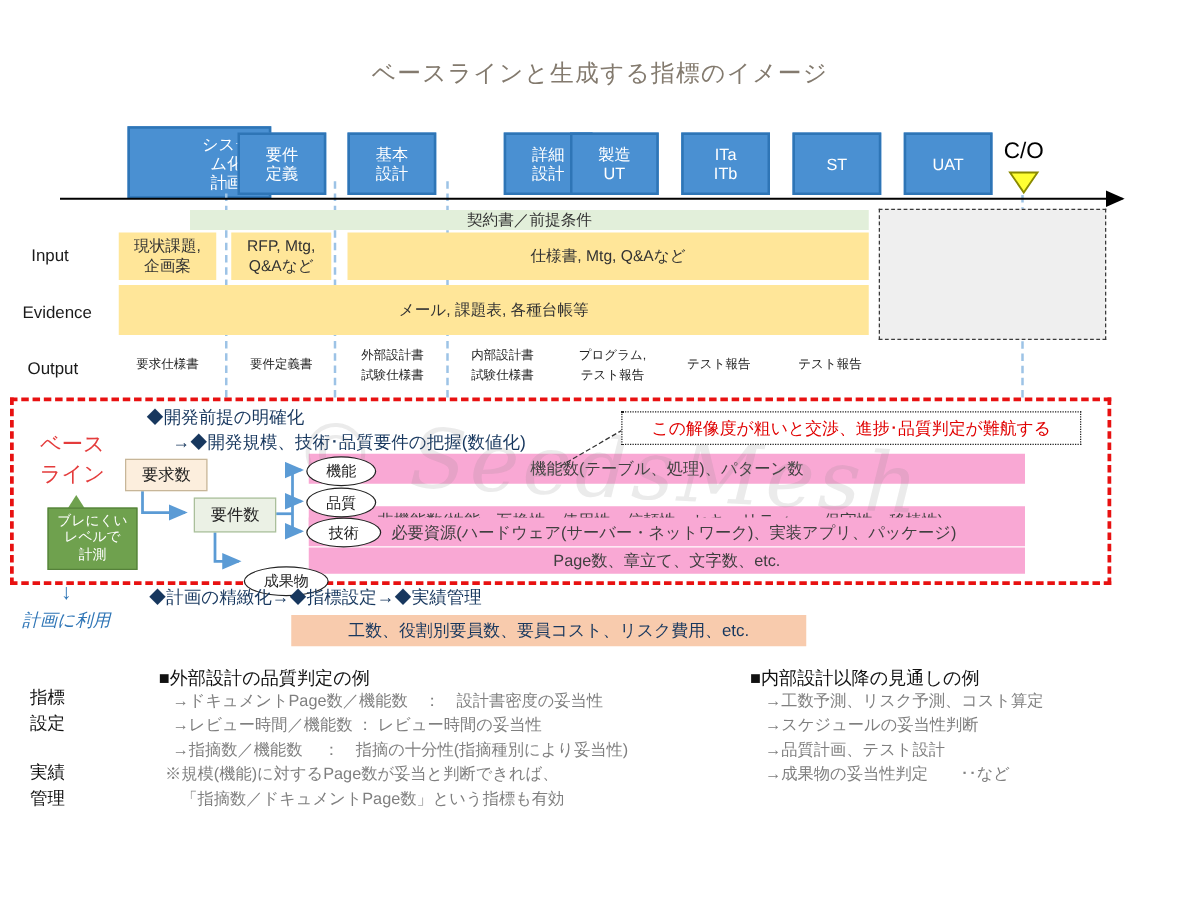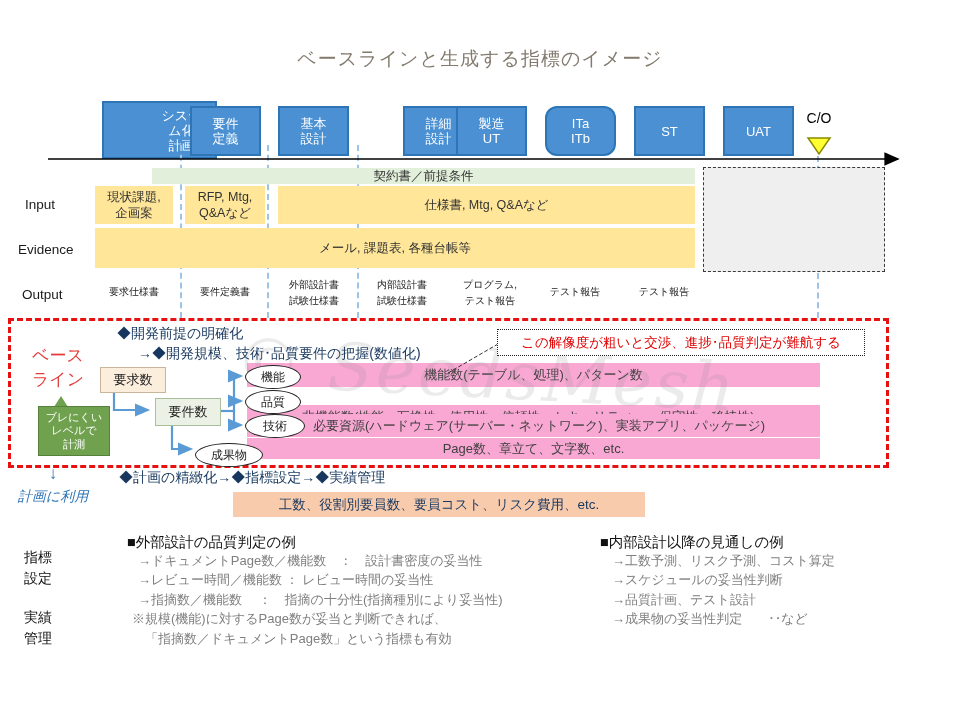--- a/index.html
+++ b/index.html
@@ -3,21 +3,21 @@
 <meta charset="utf-8">
 <style>
   html,body{margin:0;padding:0;background:#fff;}
   .canvas{position:relative;width:960px;height:720px;background:#ffffff;overflow:hidden;
           font-family:"Liberation Sans",sans-serif;color:#1a1a1a;}
   .abs{position:absolute;}
   .pre{white-space:pre-line;}
   .ctr{display:flex;align-items:center;justify-content:center;text-align:center;}
   .title{left:0;right:0;top:46px;text-align:center;font-size:19px;color:#837a6e;letter-spacing:1px;}
   .phase{background:#4a90d2;border:2px solid #2e75b6;color:#fff;font-size:13px;line-height:15px;width:67px;}
-  .co{font-size:14px;color:#000;}
+  .co{font-size:18px;color:#000;}
   .vdash{border-left:2px dashed #9dc3e6;width:0;}
   .graybox{background:#efefef;border:1px dashed #3a3a3a;}
   .greenbar{background:#e2efda;font-size:12.5px;color:#333;line-height:16px;}
   .rowlabel{font-size:13.5px;color:#1a1a1a;}
   .inbox{background:#ffe699;font-size:12.5px;line-height:16px;color:#333;}
   .outitem{font-size:10px;line-height:16px;color:#222;text-align:center;}
   .redbox{border:3px dashed #e81111;}
   .bl-label{font-size:17px;line-height:24px;color:#e43c3c;text-align:center;}
   .gcallout{background:#6fa14e;border:1px solid #55813a;color:#fff;font-size:11px;line-height:13.5px;}
   .gtip{width:0;height:0;border-left:7px solid transparent;border-right:7px solid transparent;border-bottom:11px solid #6fa14e;}
@@ -48,21 +48,21 @@
 ム化
 計画</div>
   <div class="abs ctr pre phase" style="left:190px;top:106px;height:46px;">要件
 定義</div>
   <div class="abs ctr pre phase" style="left:278px;top:106px;height:46px;">基本
 設計</div>
   <div class="abs ctr pre phase" style="left:367px;top:106px;height:46px;margin-left:36px;">詳細
 設計</div>
   <div class="abs ctr pre phase" style="left:456px;top:106px;height:46px;">製造
 UT</div>
-  <div class="abs ctr pre phase" style="left:545px;top:106px;height:46px;border-radius:12px;">ITa
+  <div class="abs ctr pre phase" style="left:545px;top:106px;height:46px;">ITa
 ITb</div>
   <div class="abs ctr pre phase" style="left:634px;top:106px;height:46px;">ST</div>
   <div class="abs ctr pre phase" style="left:723px;top:106px;height:46px;">UAT</div>
 
   <div class="abs ctr co" style="left:797px;top:110px;width:44px;">C/O</div>
   <svg class="abs" style="left:806px;top:136px;" width="26" height="20">
     <polygon points="2,2 24,2 13,18" fill="#ffff33" stroke="#8a8a00" stroke-width="1.5"></polygon>
   </svg>
 
   <div class="abs vdash" style="left:180px;top:145px;height:173px;"></div>
@@ -134,21 +134,21 @@
     <line x1="234" y1="425" x2="241" y2="425" stroke="#5b9bd5" stroke-width="2.2" marker-end="url(#arrB)"></line>
     <polyline points="172,425 172,449 191,449" fill="none" stroke="#5b9bd5" stroke-width="2.2" marker-end="url(#arrB)"></polyline>
     <line x1="448" y1="373" x2="498" y2="344" stroke="#333" stroke-width="1" stroke-dasharray="4,2"></line>
   </svg>
 
   <div class="abs ctr smallbox reqbox" style="left:100px;top:367px;width:64px;height:24px;">要求数</div>
   <div class="abs ctr smallbox rqtbox" style="left:155px;top:398px;width:64px;height:26px;">要件数</div>
   <div class="abs ctr oval" style="left:245px;top:365px;width:54px;height:22px;">機能</div>
   <div class="abs ctr oval" style="left:245px;top:390px;width:54px;height:22px;">品質</div>
   <div class="abs ctr oval" style="left:245px;top:414px;width:58px;height:22px;">技術</div>
-  <div class="abs ctr oval" style="left:195px;top:443px;width:66px;height:22px;font-family:Liberation Serif, serif;">成果物</div>
+  <div class="abs ctr oval" style="left:195px;top:453px;width:66px;height:22px;font-family:Liberation Serif, serif;">成果物</div>
 
   <div class="abs ctr warn" style="left:497px;top:329px;width:366px;height:25px;">この解像度が粗いと交渉、進捗･品質判定が難航する</div>
 
   <div class="abs ctr blue" style="left:38px;top:464px;width:30px;font-size:17px;">↓</div>
   <div class="abs ctr blue" style="left:10px;top:488px;width:86px;font-size:14px;font-style:italic;">計画に利用</div>
   <div class="abs navy" style="left:119px;top:469px;">◆計画の精緻化→◆指標設定→◆実績管理</div>
   <div class="abs ctr peachbar" style="left:233px;top:492px;width:412px;height:25px;">工数、役割別要員数、要員コスト、リスク費用、etc.</div>
 
   <div class="abs sidelbl pre" style="left:24px;top:547px;">指標
 設定</div>

